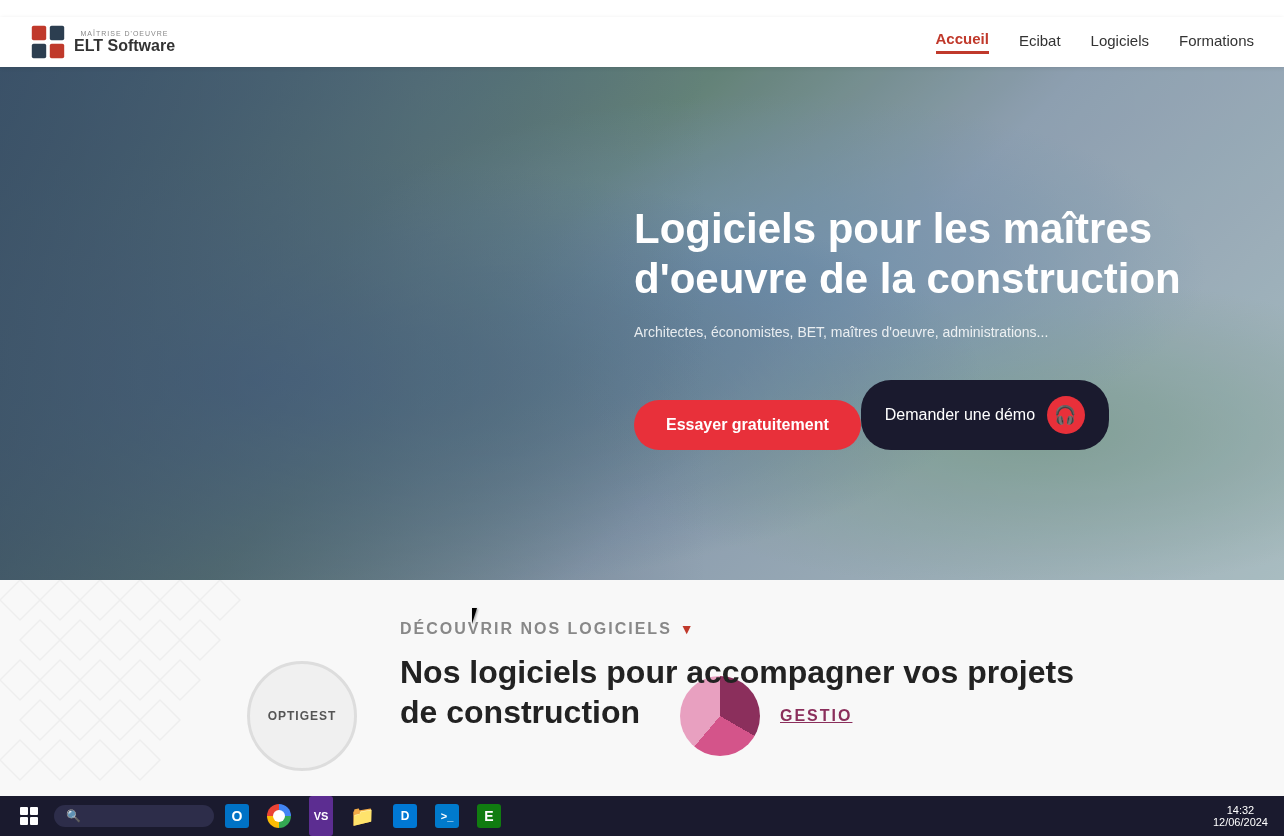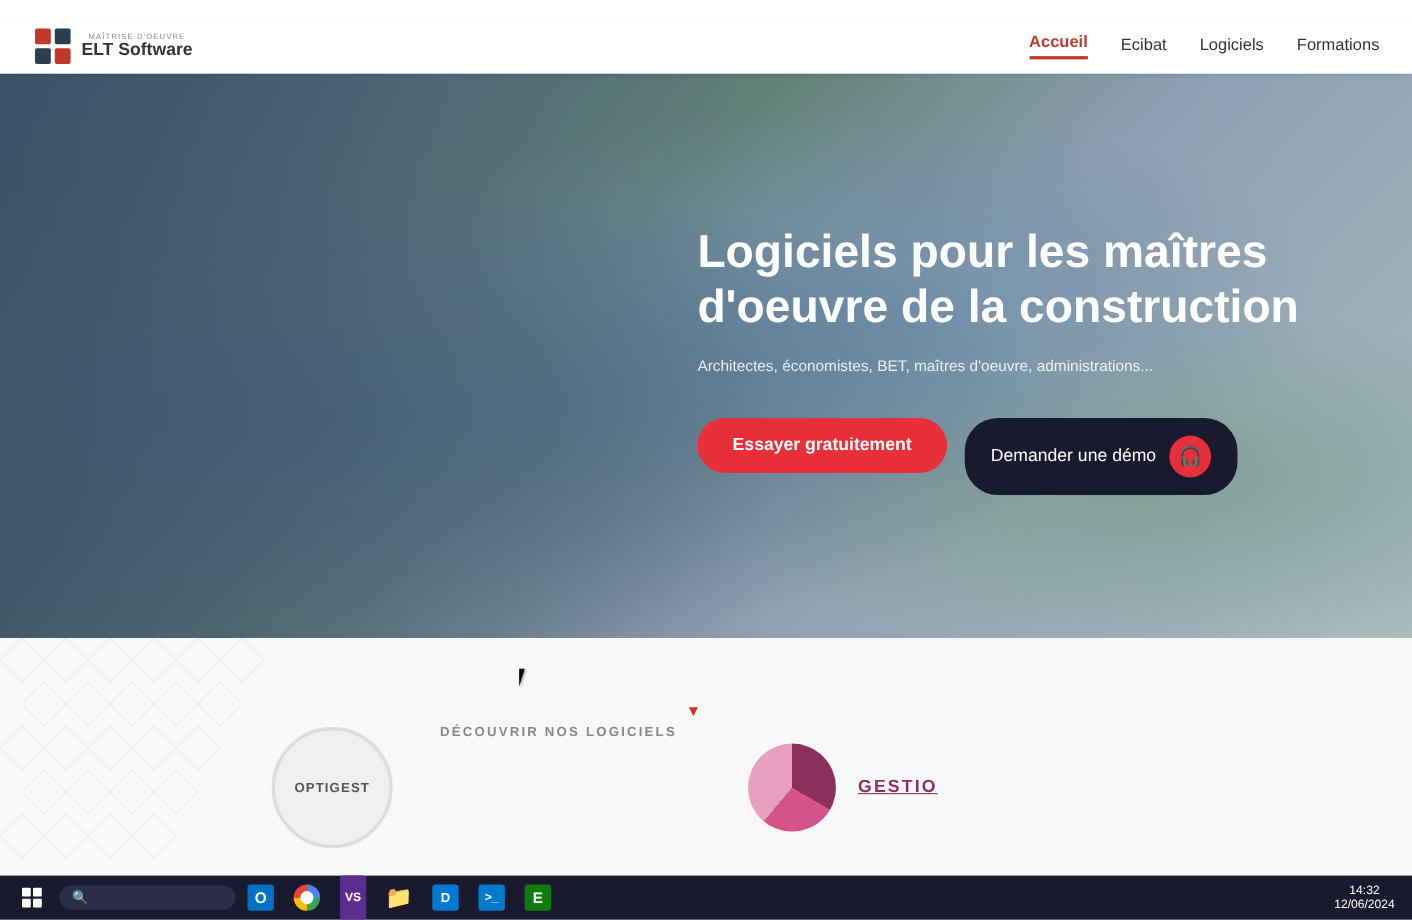--- a/index.html
+++ b/index.html
@@ -119,22 +119,21 @@
       margin-bottom: 20px;
     }
     .hero-subtitle {
       font-size: 14px;
       color: rgba(255,255,255,0.85);
       margin-bottom: 40px;
       font-weight: 400;
     }
     .hero-buttons {
       display: flex;
-      gap: 16px;
-      align-items: flex-start;
+      align-items: flex-end;
     }
     .btn-primary {
       background: #e8303a;
       color: #fff;
       border: none;
       padding: 16px 32px;
       border-radius: 30px;
       font-size: 16px;
       font-weight: 700;
       cursor: pointer;
@@ -184,26 +183,25 @@
       z-index: 10;
       padding: 40px 40px 20px 400px;
     }
     .section-label {
       display: flex;
       align-items: center;
       gap: 8px;
       margin-bottom: 14px;
     }
     .section-label-text {
-      font-size: 12px;
+      font-size: 16px;
       font-weight: 700;
       color: #888;
       letter-spacing: 2px;
       text-transform: uppercase;
-      margin-top: 38px;
     }
     .label-arrow {
       color: #c0392b;
       font-size: 14px;
     }
     .section-title {
       font-size: 32px;
       font-weight: 800;
       color: #222;
       line-height: 1.25;
@@ -446,20 +444,21 @@
       <use href="#d" transform="translate(80,160)"></use>
       <use href="#d" transform="translate(120,160)"></use>
     </svg>
   </div>
 
   <div class="section-content">
     <div class="section-label">
       <span class="section-label-text">DÉCOUVRIR NOS LOGICIELS</span>
       <span class="label-arrow">▼</span>
     </div>
+    <h2 class="section-title">Nos logiciels pour accompagner vos projets de construction</h2>
   </div>
 
   <div class="cards-preview">
     <div class="card-preview-left">
       <div class="optigest-circle">
         <span>OPTIGEST</span>
       </div>
     </div>
     <div class="card-preview-right">
       <div class="pie-chart-sim"></div>

